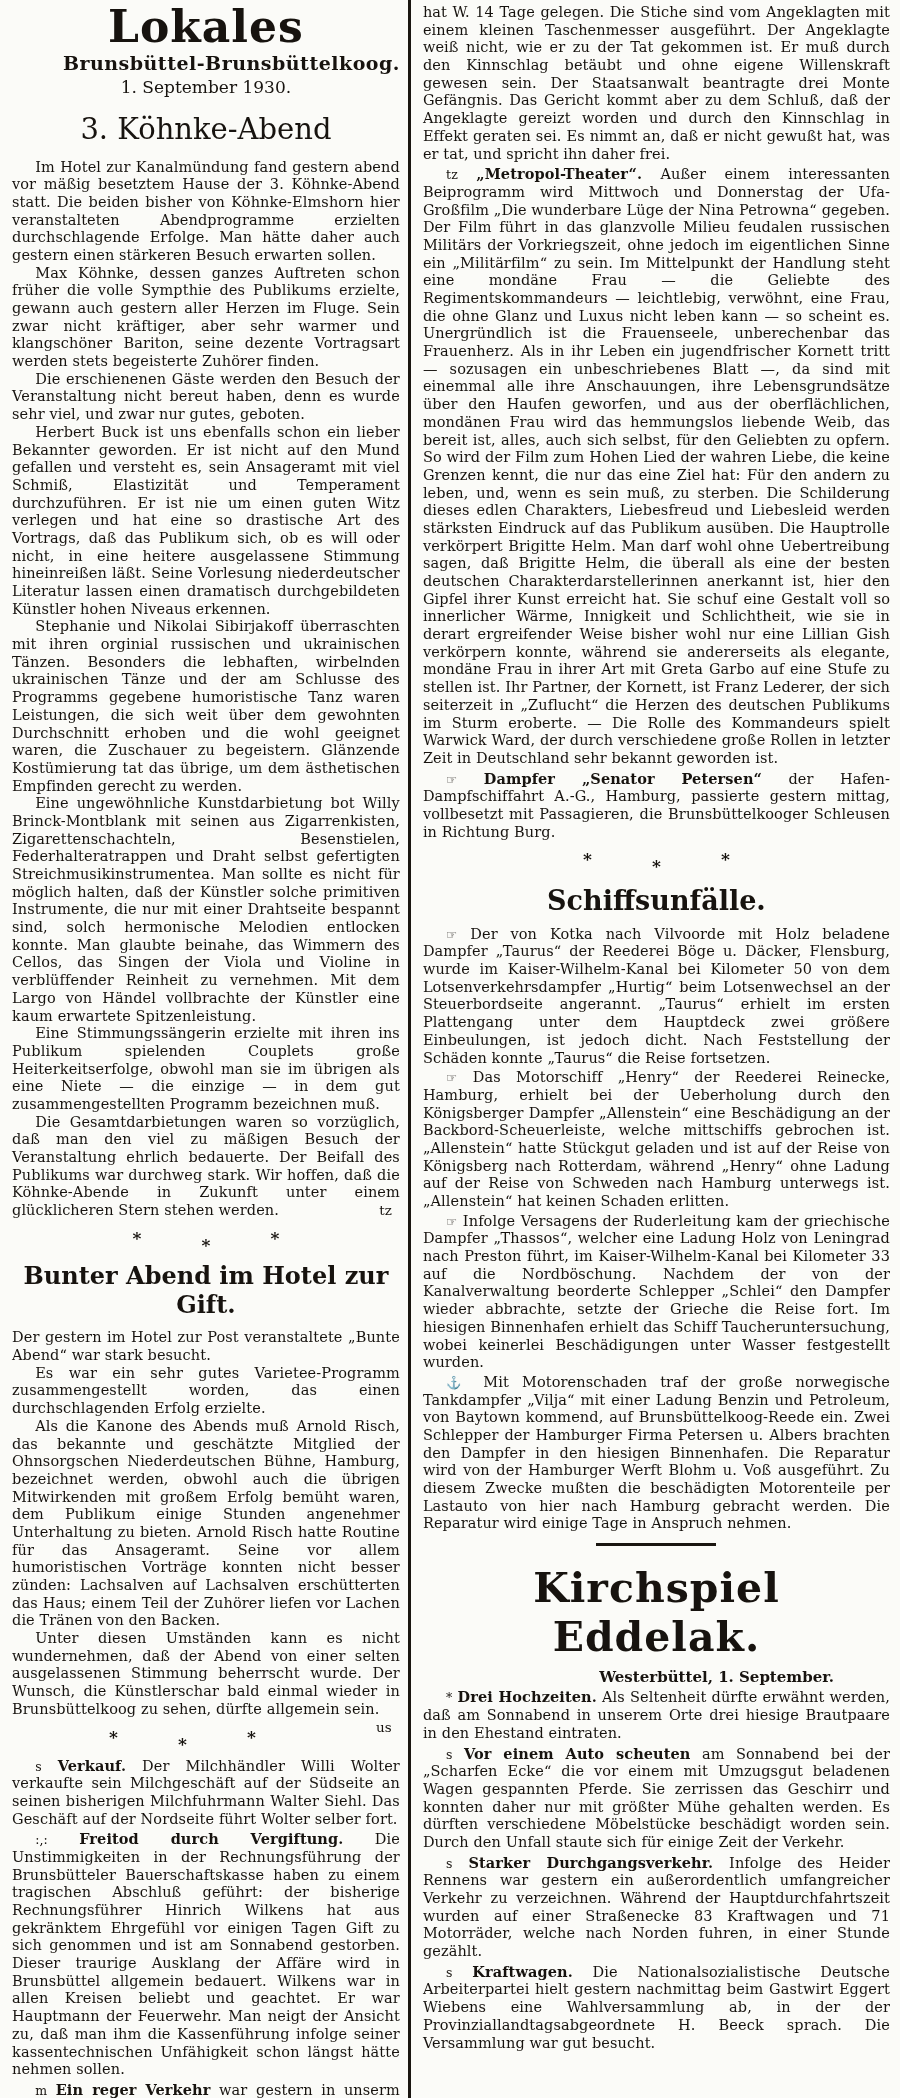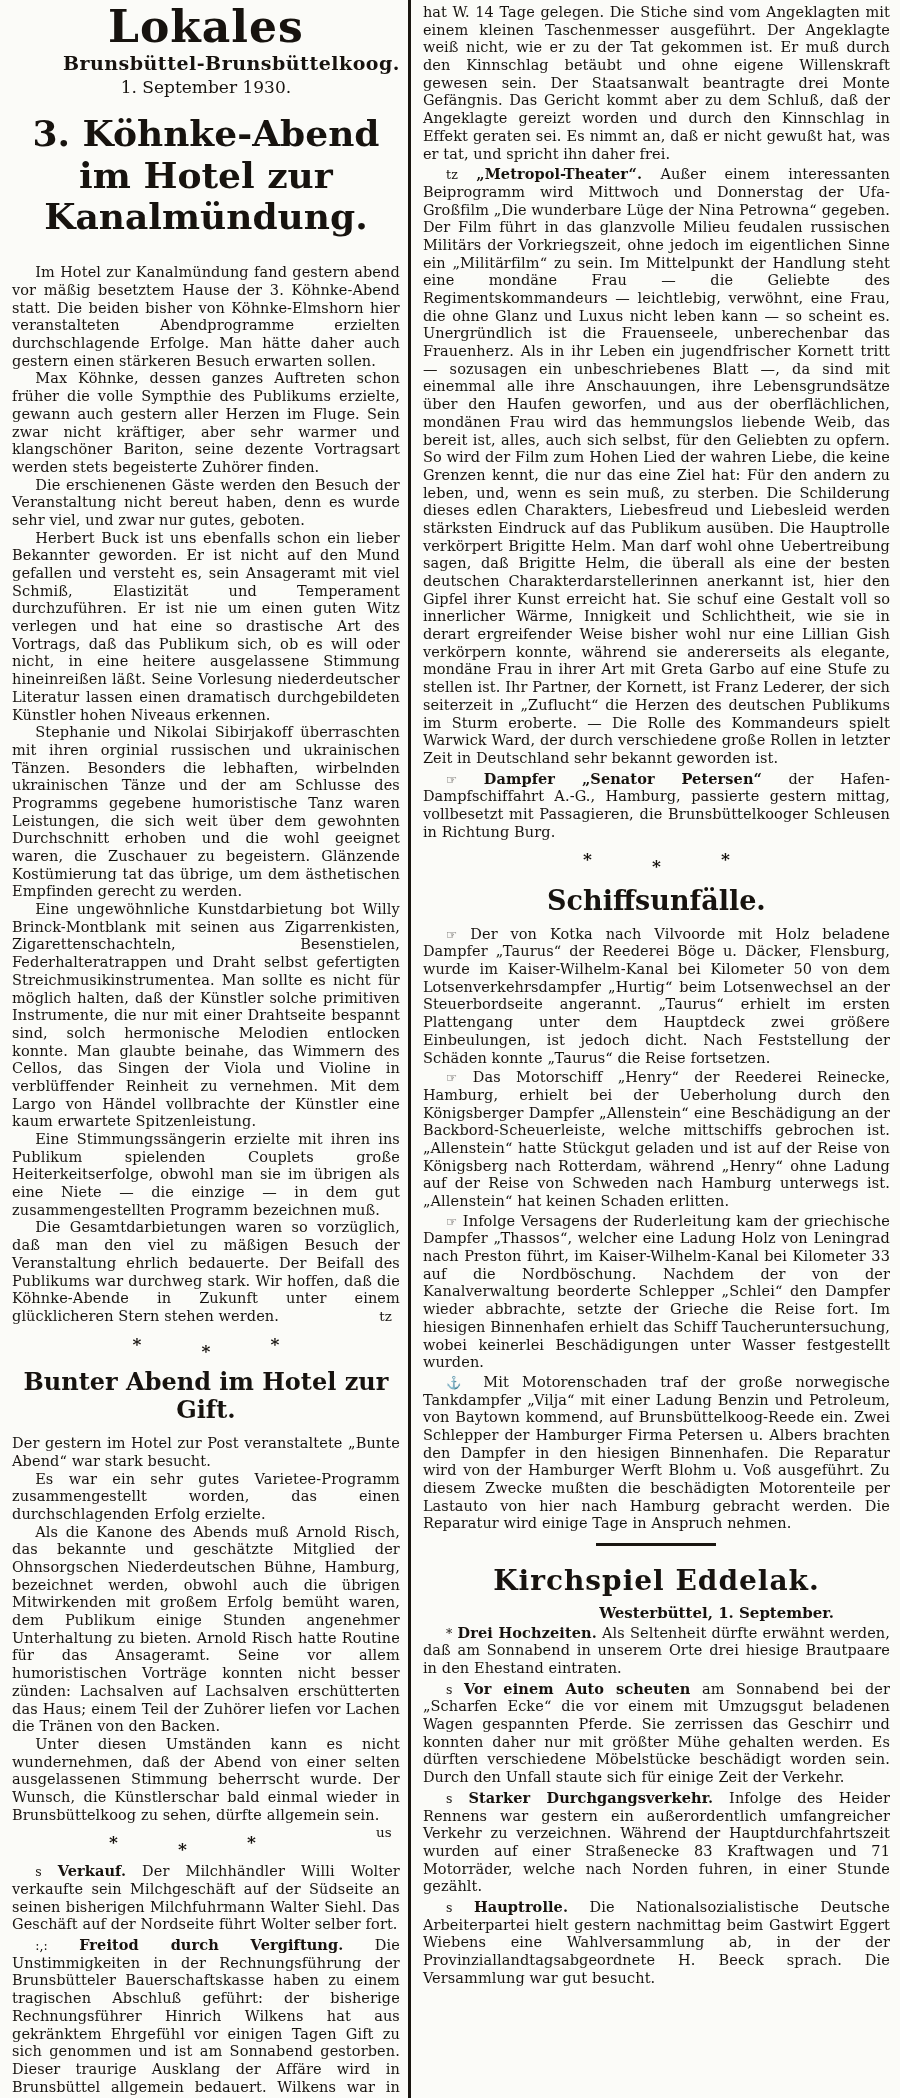--- a/index.html
+++ b/index.html
@@ -20,33 +20,33 @@
   }
   p.noind{text-indent:0;}
   .masthead{text-align:center;margin-bottom:14px;}
   .mast-title{
     font-size:44px;font-weight:bold;margin:0 0 2px 0;line-height:1.05;
     letter-spacing:1px;
   }
   .mast-sub{font-size:19px;font-weight:bold;letter-spacing:.5px;text-align:right;}
   .mast-date{font-size:17px;margin-top:3px;}
   .headline-main{
-    text-align:center;font-size:36px;font-weight:bold;line-height:1.15;
-    margin:16px 0 27px 0;
+    text-align:center;font-size:29px;font-weight:normal;line-height:1.15;
+    margin:16px 0 12px 0;
   }
   .headline-sub{
     text-align:center;font-size:24px;font-weight:bold;line-height:1.2;
     margin:10px 0 10px 0;
   }
   .headline-sec{
     text-align:center;font-size:27px;font-weight:bold;line-height:1.2;
     margin:12px 0 8px 0;
   }
   .headline-kirch{
-    text-align:center;font-size:28px;font-weight:bold;line-height:1.2;
+    text-align:center;font-size:41px;font-weight:bold;line-height:1.2;
     margin:18px 0 0 0;letter-spacing:1px;
   }
   .stars{
     display:flex;justify-content:center;gap:60px;margin:8px 0 6px 0;
     font-size:17px;font-weight:bold;height:24px;
   }
   .stars span:nth-child(2){transform:translateY(7px);}
   .dashes{
     width:120px;margin:10px auto 4px auto;border-top:3px solid #1a1611;
     height:0;
@@ -68,21 +68,21 @@
 
   <div class="col col-left">
 
     <header class="masthead">
       <h1 class="mast-title">Lokales</h1>
       <div class="mast-sub">Brunsbüttel-Brunsbüttelkoog.</div>
       <div class="mast-date">1. September 1930.</div>
     </header>
 
     <article>
-      <h2 class="headline-main"><span>3. Köhnke-Abend</span><br><span>im Hotel zur Kanalmündung.</span></h2>
+      <h2 class="headline-main"><span>3. Köhnke-Abend</span><br></h2>
       <p>Im Hotel zur Kanalmündung fand gestern abend vor mäßig besetztem Hause der 3. Köhnke-Abend statt. Die beiden bisher von Köhnke-Elmshorn hier veranstalteten Abendprogramme erzielten durchschlagende Erfolge. Man hätte daher auch gestern einen stärkeren Besuch erwarten sollen.</p>
       <p>Max Köhnke, dessen ganzes Auftreten schon früher die volle Sympthie des Publikums erzielte, gewann auch gestern aller Herzen im Fluge. Sein zwar nicht kräftiger, aber sehr warmer und klangschöner Bariton, seine dezente Vortragsart werden stets begeisterte Zuhörer finden.</p>
       <p>Die erschienenen Gäste werden den Besuch der Veranstaltung nicht bereut haben, denn es wurde sehr viel, und zwar nur gutes, geboten.</p>
       <p>Herbert Buck ist uns ebenfalls schon ein lieber Bekannter geworden. Er ist nicht auf den Mund gefallen und versteht es, sein Ansageramt mit viel Schmiß, Elastizität und Temperament durchzuführen. Er ist nie um einen guten Witz verlegen und hat eine so drastische Art des Vortrags, daß das Publikum sich, ob es will oder nicht, in eine heitere ausgelassene Stimmung hineinreißen läßt. Seine Vorlesung niederdeutscher Literatur lassen einen dramatisch durchgebildeten Künstler hohen Niveaus erkennen.</p>
       <p>Stephanie und Nikolai Sibirjakoff überraschten mit ihren orginial russischen und ukrainischen Tänzen. Besonders die lebhaften, wirbelnden ukrainischen Tänze und der am Schlusse des Programms gegebene humoristische Tanz waren Leistungen, die sich weit über dem gewohnten Durchschnitt erhoben und die wohl geeignet waren, die Zuschauer zu begeistern. Glänzende Kostümierung tat das übrige, um dem ästhetischen Empfinden gerecht zu werden.</p>
       <p>Eine ungewöhnliche Kunstdarbietung bot Willy Brinck-Montblank mit seinen aus Zigarrenkisten, Zigarettenschachteln, Besenstielen, Federhalteratrappen und Draht selbst gefertigten Streichmusikinstrumentea. Man sollte es nicht für möglich halten, daß der Künstler solche primitiven Instrumente, die nur mit einer Drahtseite bespannt sind, solch hermonische Melodien entlocken konnte. Man glaubte beinahe, das Wimmern des Cellos, das Singen der Viola und Violine in verblüffender Reinheit zu vernehmen. Mit dem Largo von Händel vollbrachte der Künstler eine kaum erwartete Spitzenleistung.</p>
       <p>Eine Stimmungssängerin erzielte mit ihren ins Publikum spielenden Couplets große Heiterkeitserfolge, obwohl man sie im übrigen als eine Niete — die einzige — in dem gut zusammengestellten Programm bezeichnen muß.</p>
       <p><span>Die Gesamtdarbietungen waren so vorzüglich, daß man den viel zu mäßigen Besuch der Veranstaltung ehrlich bedauerte. Der Beifall des Publikums war durchweg stark. Wir hoffen, daß die Köhnke-Abende in Zukunft unter einem glücklicheren Stern stehen werden.</span><span class="sig">tz</span></p>
     </article>
 
@@ -142,18 +142,18 @@
     <div class="dashes"></div>
 
     <section>
       <h2 class="headline-kirch">Kirchspiel Eddelak.</h2>
 
       <div class="dateline">Westerbüttel, 1. September.</div>
 
       <p class="item"><span class="marker">*</span> <span class="lead">Drei Hochzeiten.</span> <span>Als Seltenheit dürfte erwähnt werden, daß am Sonnabend in unserem Orte drei hiesige Brautpaare in den Ehestand eintraten.</span></p>
       <p class="item"><span class="marker">s</span> <span class="lead">Vor einem Auto scheuten</span> <span>am Sonnabend bei der „Scharfen Ecke“ die vor einem mit Umzugsgut beladenen Wagen gespannten Pferde. Sie zerrissen das Geschirr und konnten daher nur mit größter Mühe gehalten werden. Es dürften verschiedene Möbelstücke beschädigt worden sein. Durch den Unfall staute sich für einige Zeit der Verkehr.</span></p>
       <p class="item"><span class="marker">s</span> <span class="lead">Starker Durchgangsverkehr.</span> <span>Infolge des Heider Rennens war gestern ein außerordentlich umfangreicher Verkehr zu verzeichnen. Während der Hauptdurchfahrtszeit wurden auf einer Straßenecke 83 Kraftwagen und 71 Motorräder, welche nach Norden fuhren, in einer Stunde gezählt.</span></p>
-      <p class="item"><span class="marker">s</span> <span class="lead">Hauptrolle.</span> <span>Die Nationalsozialistische Deutsche Arbeiterpartei hielt gestern nachmittag beim Gastwirt Eggert Wiebens eine Wahlversammlung ab, in der der Provinziallandtagsabgeordnete H. Beeck sprach. Die Versammlung war gut besucht.</span></p>
+      <p class="item"><span class="marker">s</span> <span class="lead">Kraftwagen.</span> <span>Die Nationalsozialistische Deutsche Arbeiterpartei hielt gestern nachmittag beim Gastwirt Eggert Wiebens eine Wahlversammlung ab, in der der Provinziallandtagsabgeordnete H. Beeck sprach. Die Versammlung war gut besucht.</span></p>
 
     </section>
 
   </div>
 </div>
 
 </body></html>

